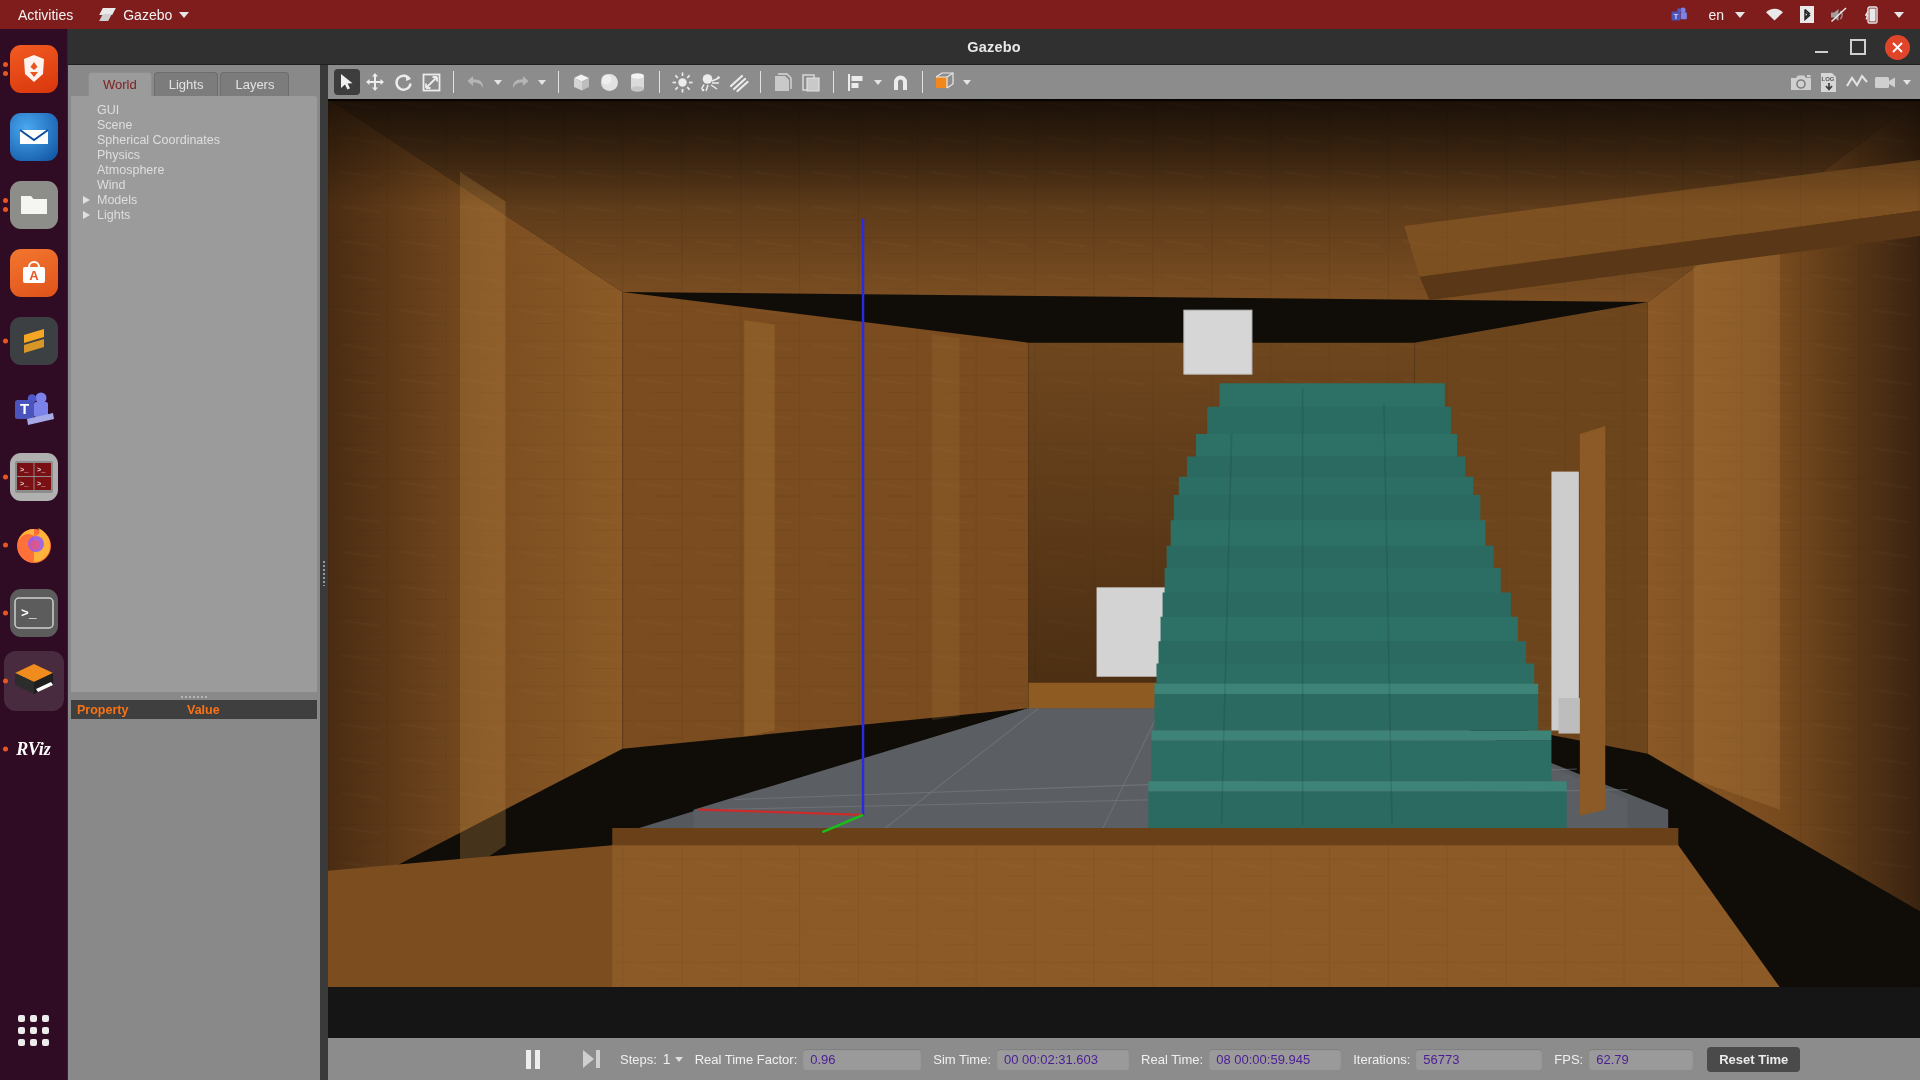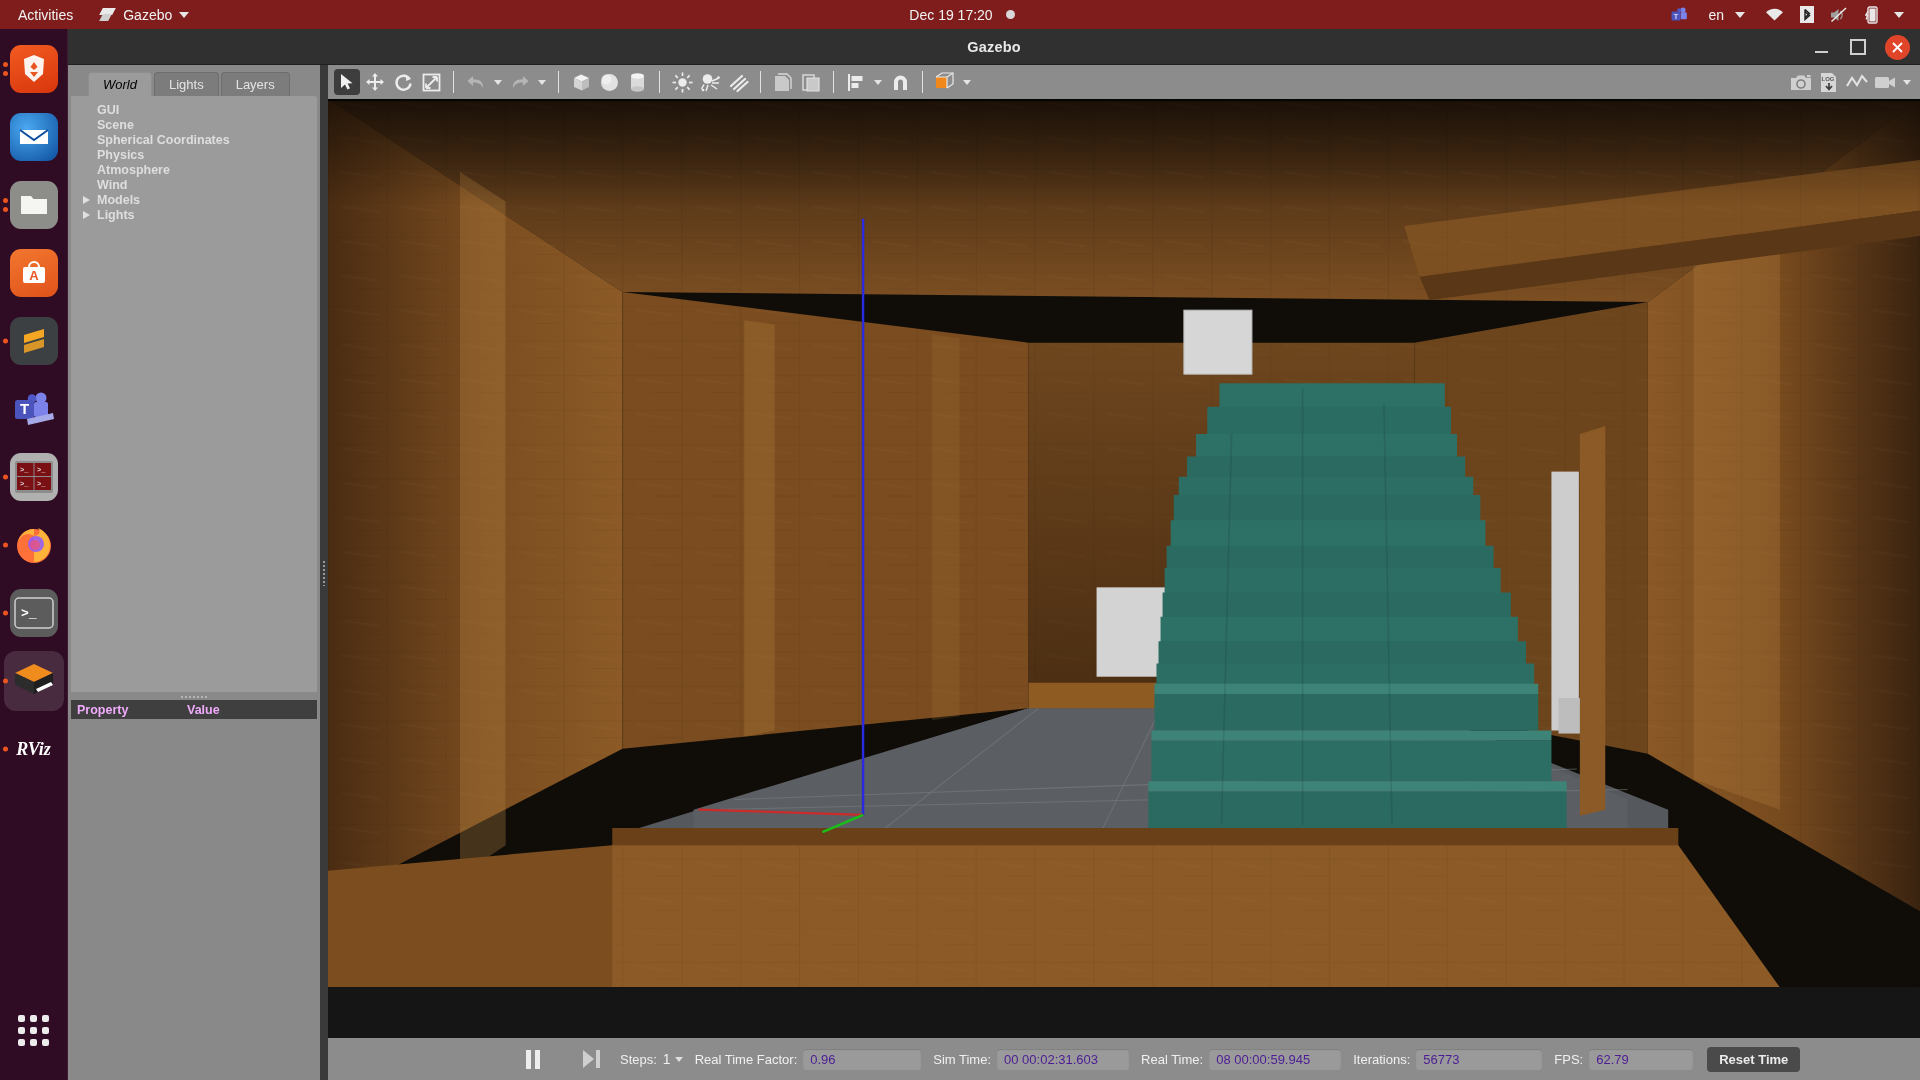--- a/index.html
+++ b/index.html
@@ -105,35 +105,35 @@
 
   
   #leftpanel { width: 252px; background: #898989; display: flex; flex-direction: column;
                flex: 0 0 252px; border-right: 0; padding: 6px 0 0 0; position: relative; }
   #panel-tabs { display: flex; gap: 2px; padding-left: 20px; height: 25px; flex: 0 0 25px; align-items: flex-end; }
   .ptab {
     background: #7c7c7c; color: #e3e3e3; font-size: 13px;
     padding: 4px 14px 4px 14px; border-radius: 4px 4px 0 0; cursor: pointer;
     border: 1px solid #6d6d6d; border-bottom: none; line-height: 15px;
   }
-  .ptab.active { background: #9b9b9b; color: #000000; border-color: #8e8e8e; font-style: italic; }
+  .ptab.active { background: #9b9b9b; color: #7f1d1d; border-color: #8e8e8e; }
   #tree { background: #9b9b9b; flex: 1; padding: 6px 0 0 0; overflow: auto; margin: 0 3px; border-radius: 0 3px 0 0; }
   .tree-row { display: flex; align-items: center; height: 15px; font-size: 12.5px; color: #dedede;
               padding-left: 6px; cursor: default; }
   .tw { width: 18px; display: flex; align-items: center; justify-content: center; }
   .tri { width: 0; height: 0; border-top: 4.5px solid transparent; border-bottom: 4.5px solid transparent;
          border-left: 7px solid #e0e0e0; }
-  .tree-label { padding-left: 2px; font-weight: bold; }
+  .tree-label { padding-left: 2px; }
   #prop-splitter { height: 8px; background: #898989; display:flex; align-items:center; justify-content:center; flex:0 0 8px;}
   #prop-splitter .grip { width: 28px; height: 3px; background: transparent;
      background-image: radial-gradient(#b6b6b6 35%, transparent 40%);
      background-size: 4px 4px; }
   #proptable { background: #898989; flex: 0 0 380px; padding: 0 3px 4px 3px; }
   #prop-header { display: flex; height: 19px; background: #3f3f3f; align-items: center;
-                 color: #f0abfc; font-size: 12.5px; font-weight: bold; }
+                 color: #f97316; font-size: 12.5px; font-weight: bold; }
   #prop-header .col1 { width: 110px; padding-left: 6px; }
   #prop-header .col2 { padding-left: 6px; }
   #prop-body { background: #898989; height: 100%; }
 
   
   #vsplit { width: 8px; background: #3a3a3a; flex: 0 0 8px; position: relative; cursor: col-resize; }
   #vsplit .grip { position: absolute; left: 2px; top: 50%; transform: translateY(-50%);
       width: 3px; height: 26px;
       background-image: radial-gradient(#9a9a9a 35%, transparent 40%);
       background-size: 4px 4px; }
@@ -188,26 +188,20 @@
     <div class="tb-item">
       <span class="app-mini-icon">
           <i class="a"></i>
           <i class="b"></i>
         </span>
       <span>Gazebo</span>
       <span class="caret-down"></span>
     </div>
   </div>
 
-  <div class="tb-center">
-    <div class="tb-item">
-      <span>Dec 19  17:20</span>
-    </div>
-    <span class="rec-dot"></span>
-  </div>
 
   <div class="tb-right">
     <span class="tray-icon">
       <svg width="18" height="18" viewBox="0 0 18 18">
         <circle cx="13" cy="4" r="2.6" fill="#7b83eb"></circle>
         <circle cx="9.2" cy="4.2" r="2" fill="#5059c9"></circle>
         <rect x="1.5" y="5.5" width="9" height="9" rx="1.3" fill="#4b53bc"></rect>
         <text x="6" y="12.6" font-size="8" fill="#ffffff" text-anchor="middle" font-family="Liberation Sans">T</text>
         <rect x="10.8" y="6.2" width="6" height="7" rx="1" fill="#7b83eb"></rect>
       </svg>

